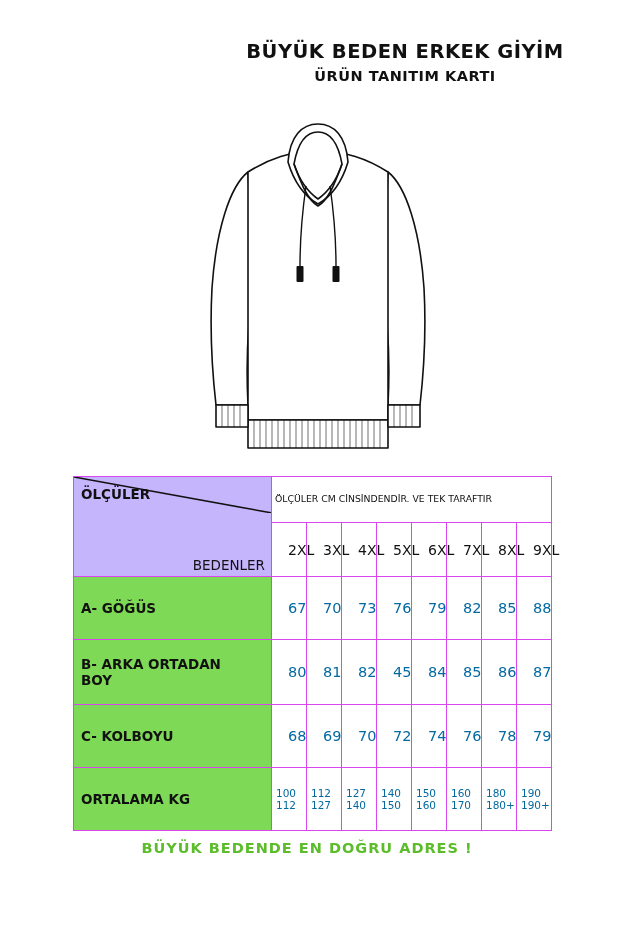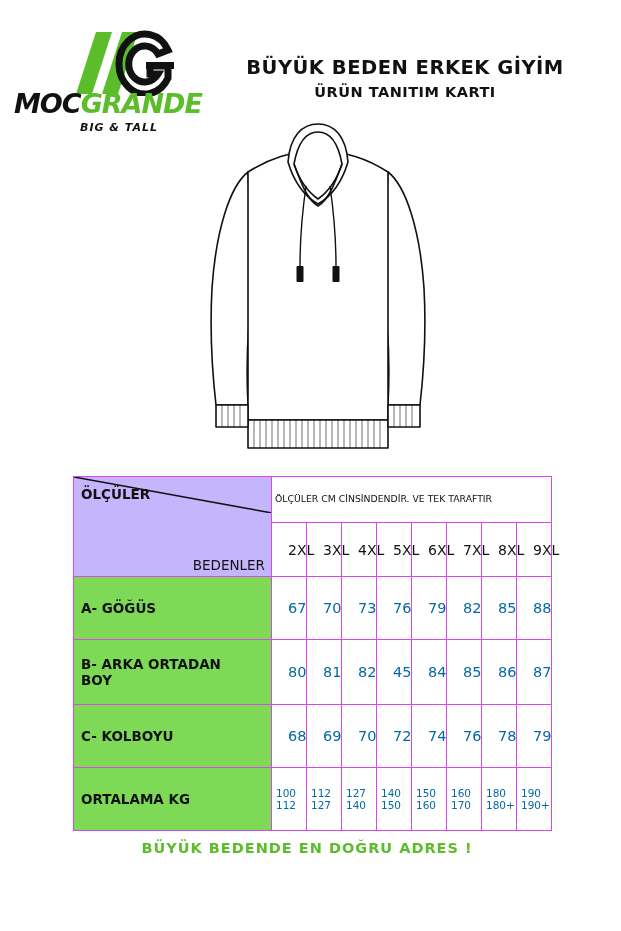--- a/index.html
+++ b/index.html
@@ -68,21 +68,21 @@
     font-weight: bold;
     font-style: italic;
     font-size: 11px;
     color: #111111;
     letter-spacing: 1px;
   }
 
   .title-block {
     position: absolute;
     left: 205px;
-    top: 38px;
+    top: 22px;
     width: 400px;
     text-align: center;
   }
   .title-main {
     font-family: "DejaVu Sans", sans-serif;
     font-weight: bold;
     font-size: 19.5px;
     letter-spacing: 0.5px;
     color: #111111;
   }
@@ -197,34 +197,20 @@
     font-size: 14.5px;
     letter-spacing: 1px;
     color: #5bbd2a;
   }
 </style>
 </head>
 <body>
 
 <div class="header">
 
-  <div class="logo-wrap">
-    <div class="logo-mark">
-      <svg viewBox="0 0 105 68" width="105" height="68" xmlns="http://www.w3.org/2000/svg">
-        <polygon points="4,66 24,4 40,4 20,66" fill="#5bbd2a"></polygon>
-        <polygon points="30,66 50,4 66,4 46,66" fill="#5bbd2a"></polygon>
-        <path d="M96,22 A26,30 0 1 0 96,50 L96,38 L78,38 L78,46 L86,46 A16,18 0 1 1 86,26 Z" fill="none" stroke="#111111" stroke-width="7"></path>
-        <rect x="74" y="34" width="28" height="7" fill="#111111"></rect>
-      </svg>
-    </div>
-    <div class="logo-text">
-      <span class="logo-moc">MOC</span><span class="logo-grande">GRANDE</span>
-      <div class="logo-sub">BIG &amp; TALL</div>
-    </div>
-  </div>
 
   <div class="title-block">
     <div class="title-main">BÜYÜK BEDEN ERKEK GİYİM</div>
     <div class="title-sub">ÜRÜN TANITIM KARTI</div>
   </div>
 </div>
 
 <div class="illustration">
   <svg viewBox="0 0 290 360" width="290" height="360" xmlns="http://www.w3.org/2000/svg">
     <g fill="#ffffff" stroke="#111111" stroke-width="1.6" stroke-linejoin="round">

